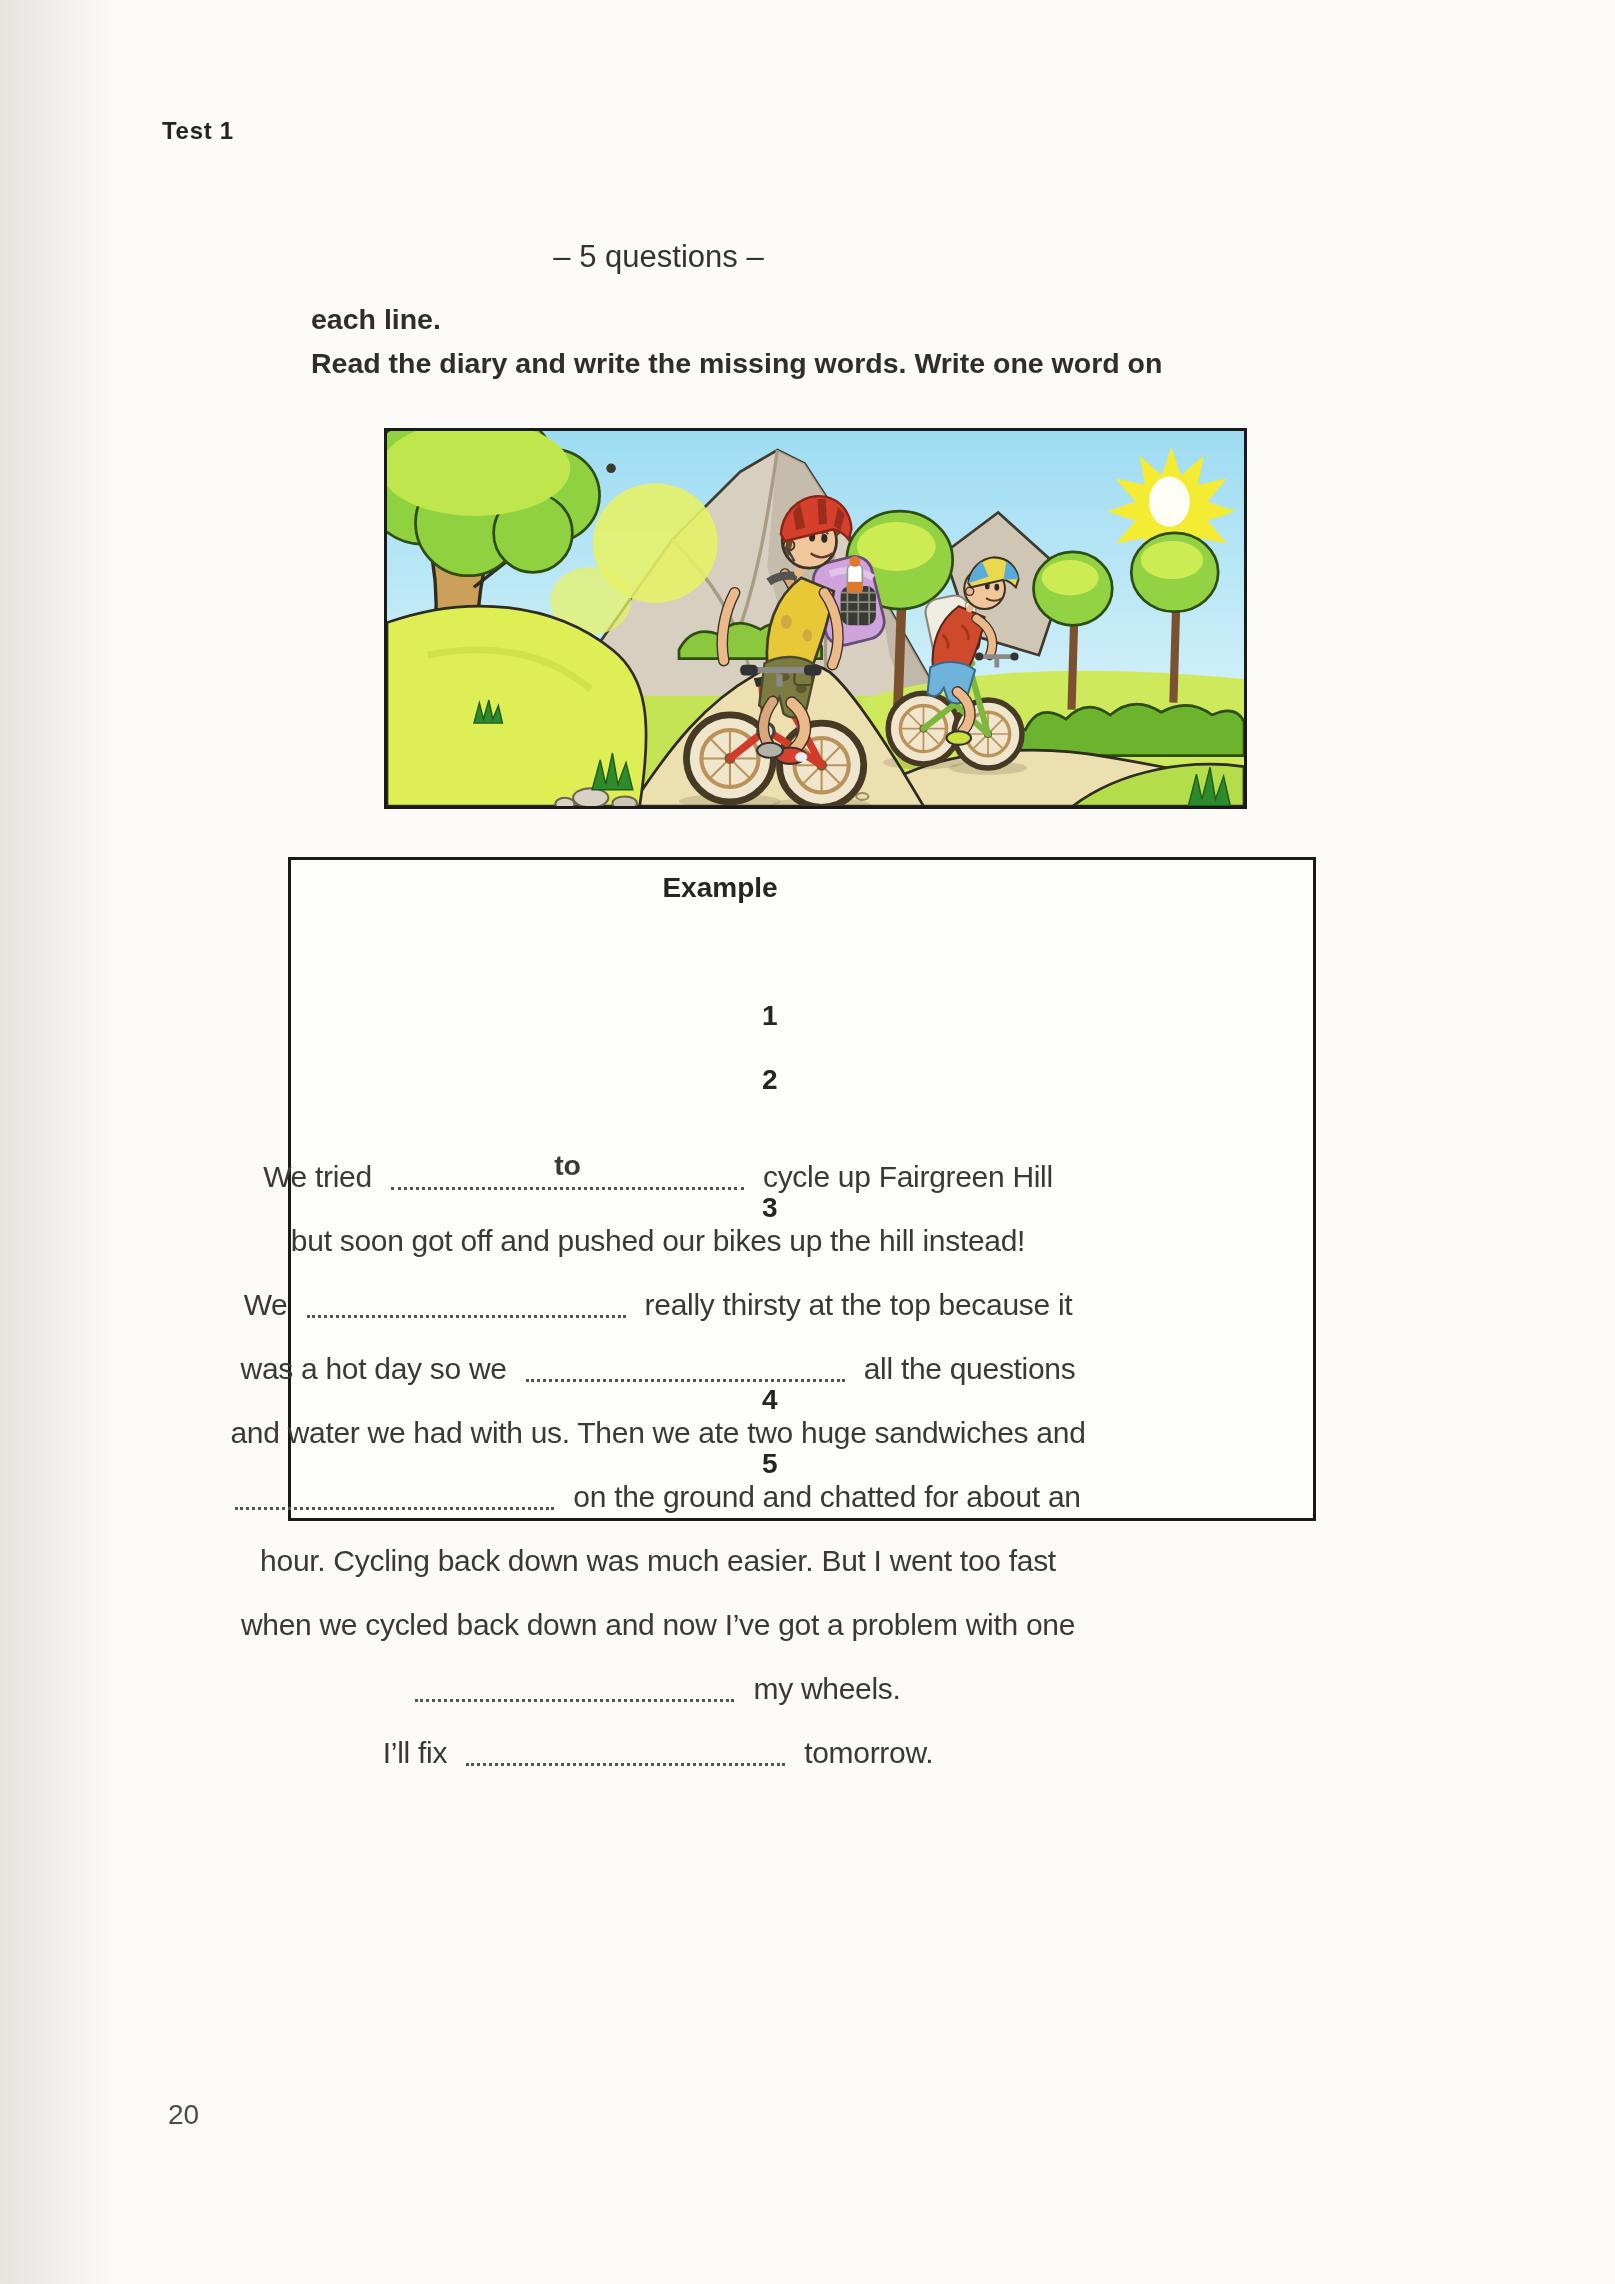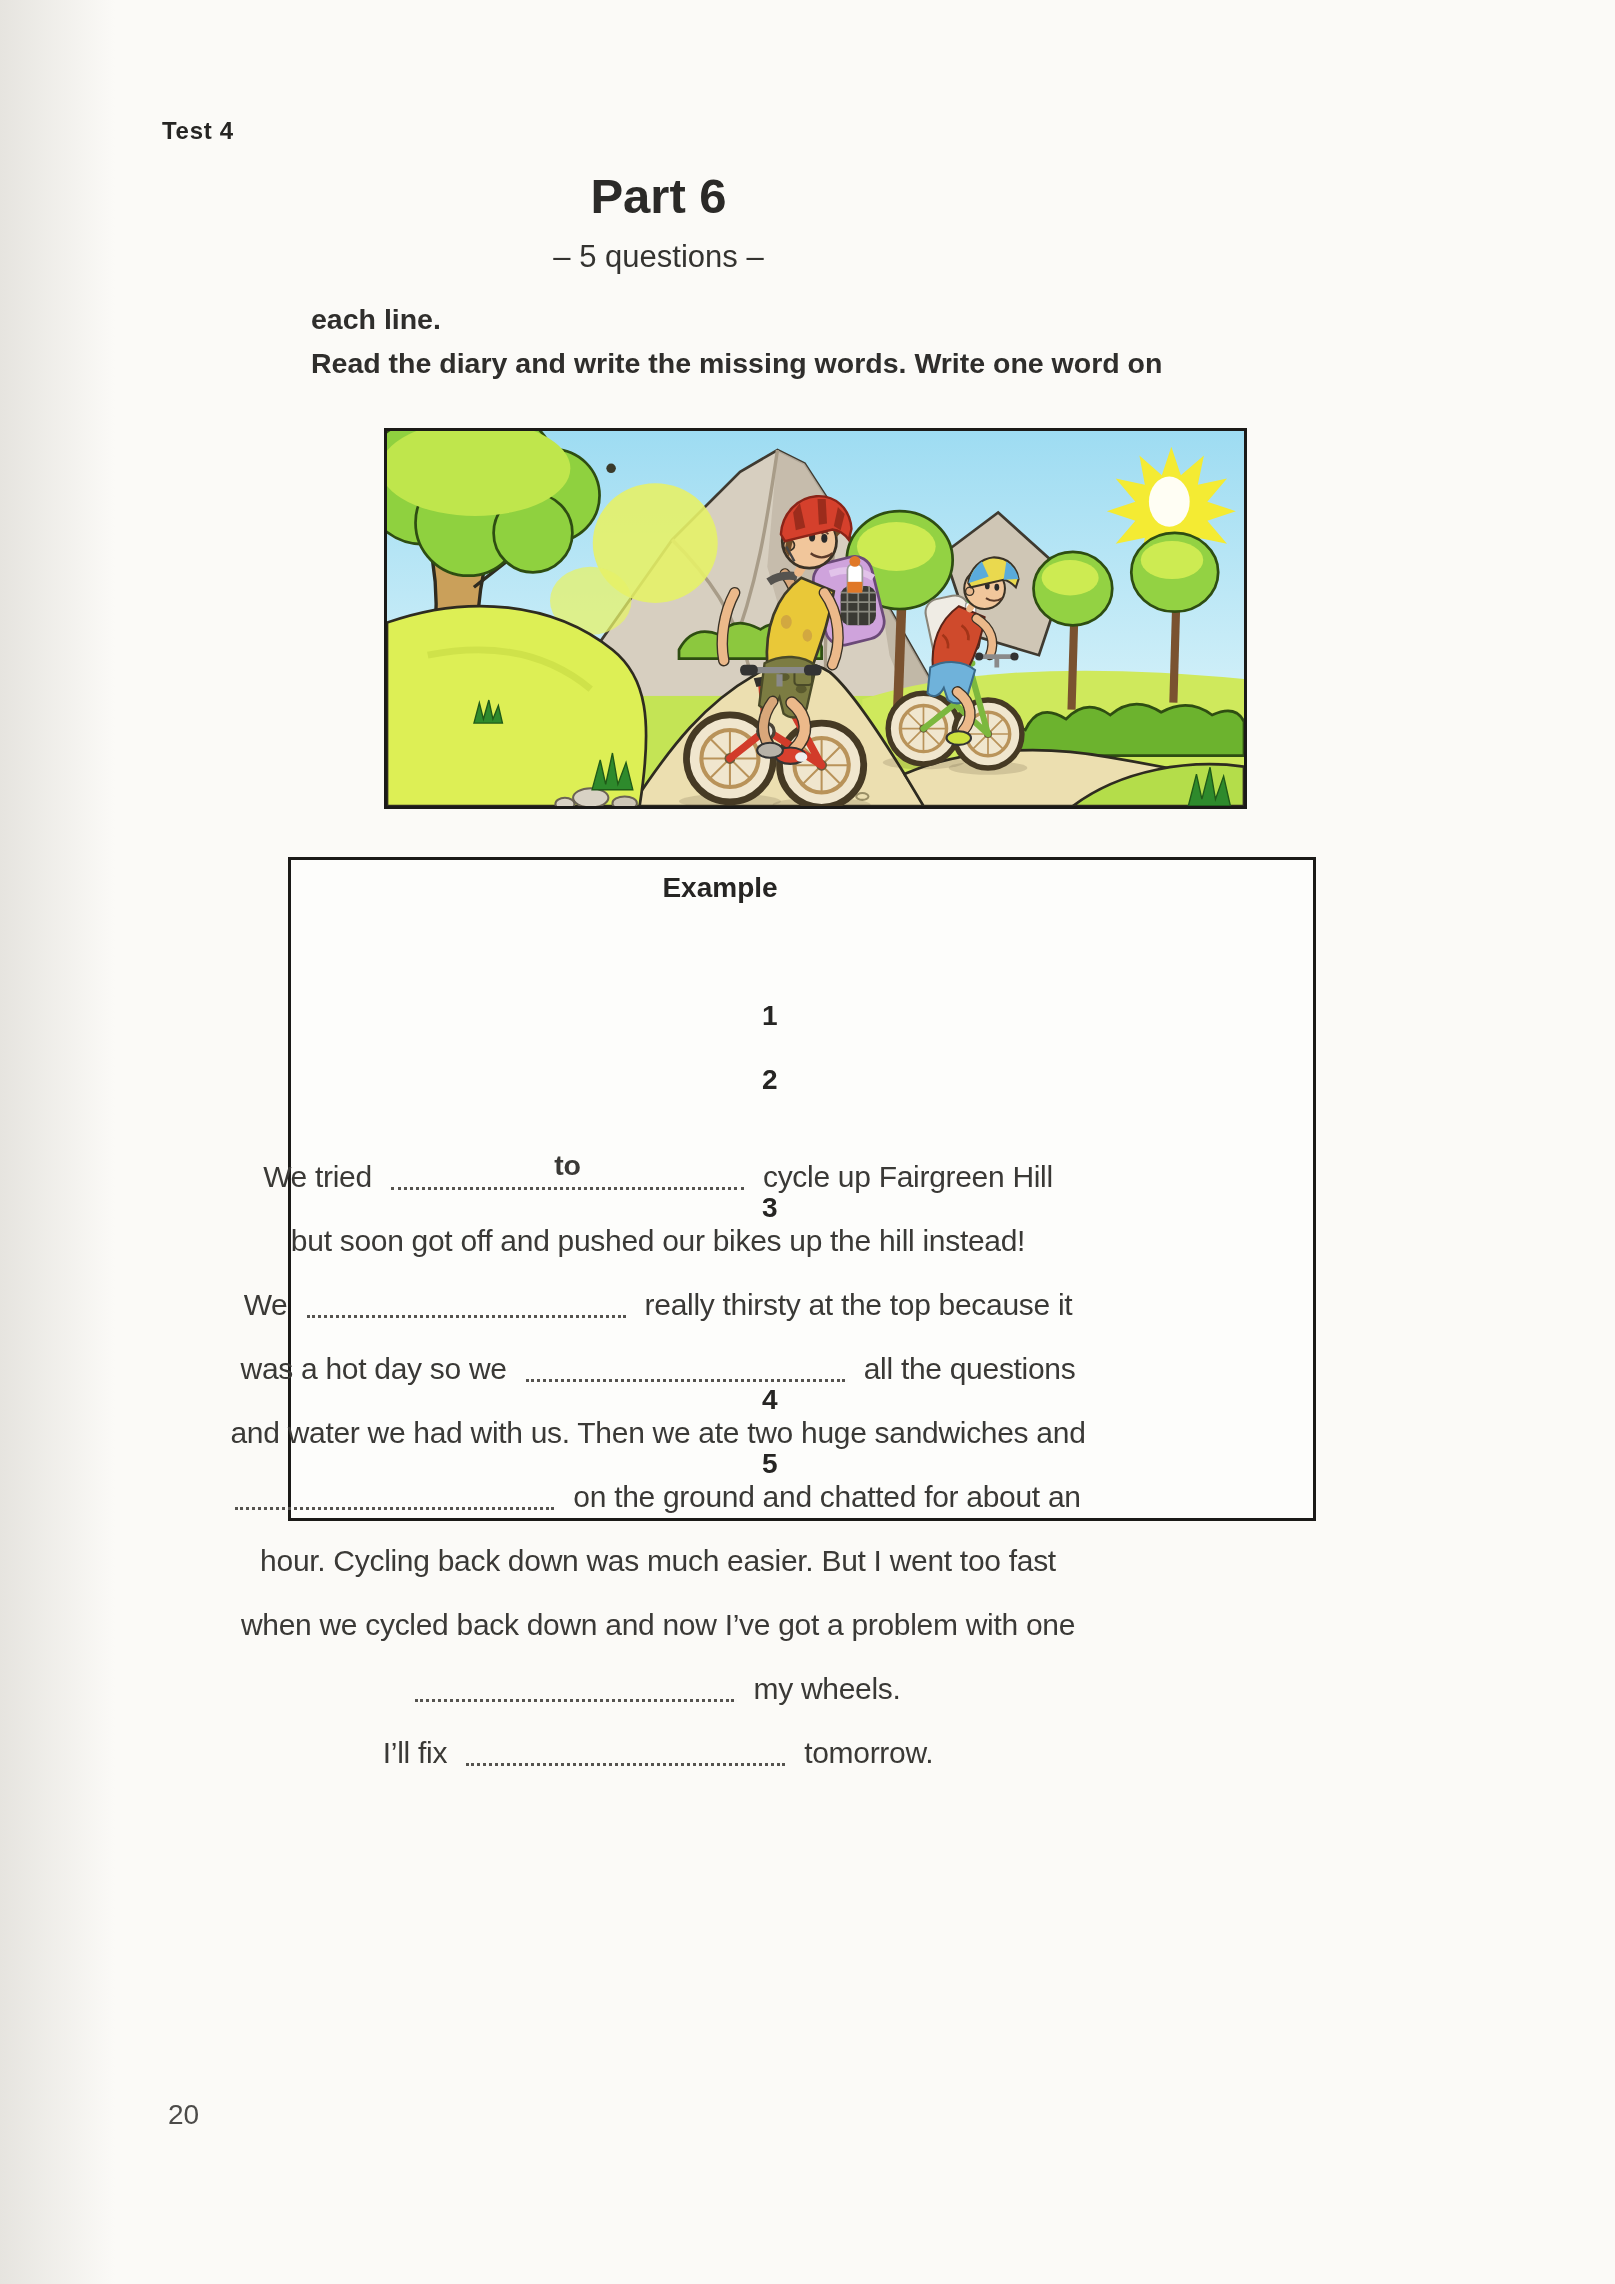--- a/index.html
+++ b/index.html
@@ -64,23 +64,22 @@
   .page-number{
     position:absolute;left:168px;top:2099px;
     font-size:28px;color:#4c4b49;
   }
 </style>
 </head>
 <body>
 
 <div class="page">
 
-  <div class="test-label">Test 4</div>
-
-  <div class="part-title">Part 6</div>
+  <div class="test-label">Test 1</div>
+
   <div class="part-subtitle">– 5 questions –</div>
 
   <div class="instructions">
     <div>each line.</div>
     <div>Read the diary and write the missing words. Write one word on</div>
   </div>
 
   <div class="picture-frame">
     <svg viewBox="0 0 1262 552" preserveAspectRatio="none">
       <defs>

